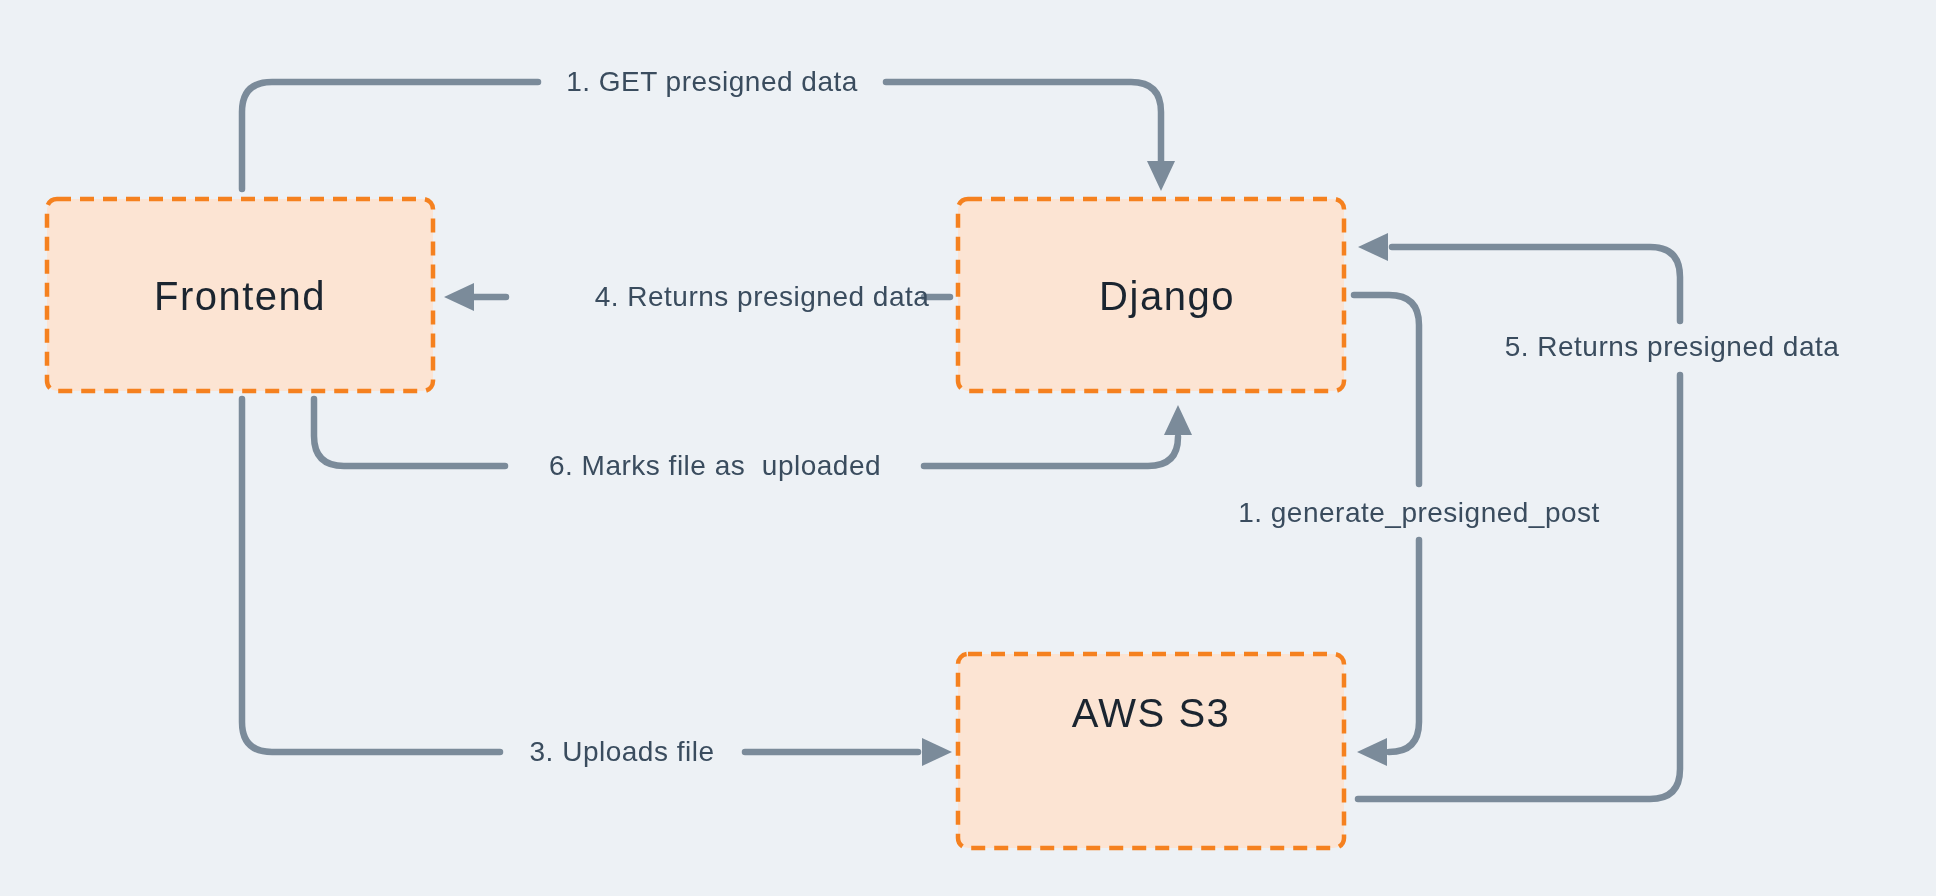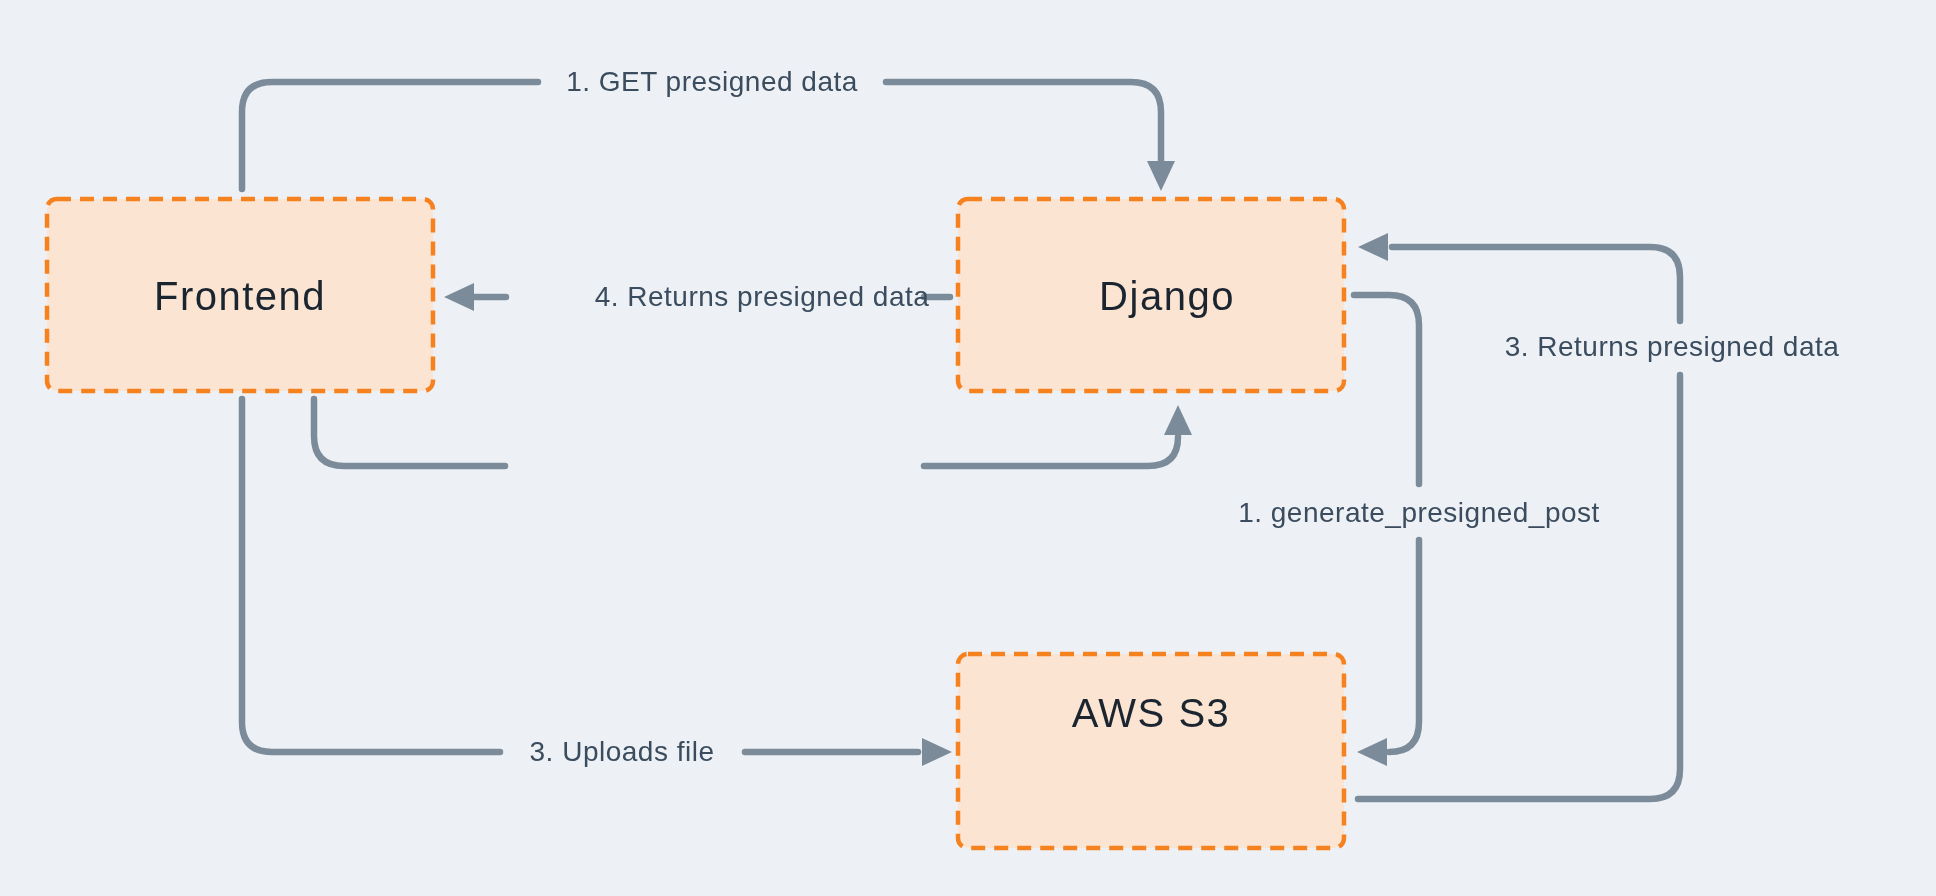--- a/index.html
+++ b/index.html
@@ -76,17 +76,18 @@
     <rect class="node-rect" x="958" y="199" width="386" height="192" rx="10"></rect>
     <rect class="node-rect" x="958" y="654" width="386" height="194" rx="10"></rect>
   </svg>
 
   <div class="label node-label" style="left:240px; top:296px;">Frontend</div>
   <div class="label node-label" style="left:1151px; top:296px;margin-left:16px;">Django</div>
   <div class="label node-label" style="left:1151px; top:713px;">AWS S3</div>
 
   <div class="label edge-label" style="left:712px; top:82px;">1. GET presigned data</div>
   <div class="label edge-label" style="left:1419px; top:513px;">1. generate_presigned_post</div>
-  <div class="label edge-label" style="left:1672px; top:347px;">3. Returns presigned data</div>
+  <div class="label edge-label" style="left:1672px; top:347px;">5. Returns presigned data</div>
   <div class="label edge-label" style="left:714px; top:297px;margin-left:48px;">4. Returns presigned data</div>
   <div class="label edge-label" style="left:622px; top:752px;">3. Uploads file</div>
+  <div class="label edge-label" style="left:715px; top:466px;">6. Marks file as  uploaded</div>
 
 </div>
 
 </body></html>

